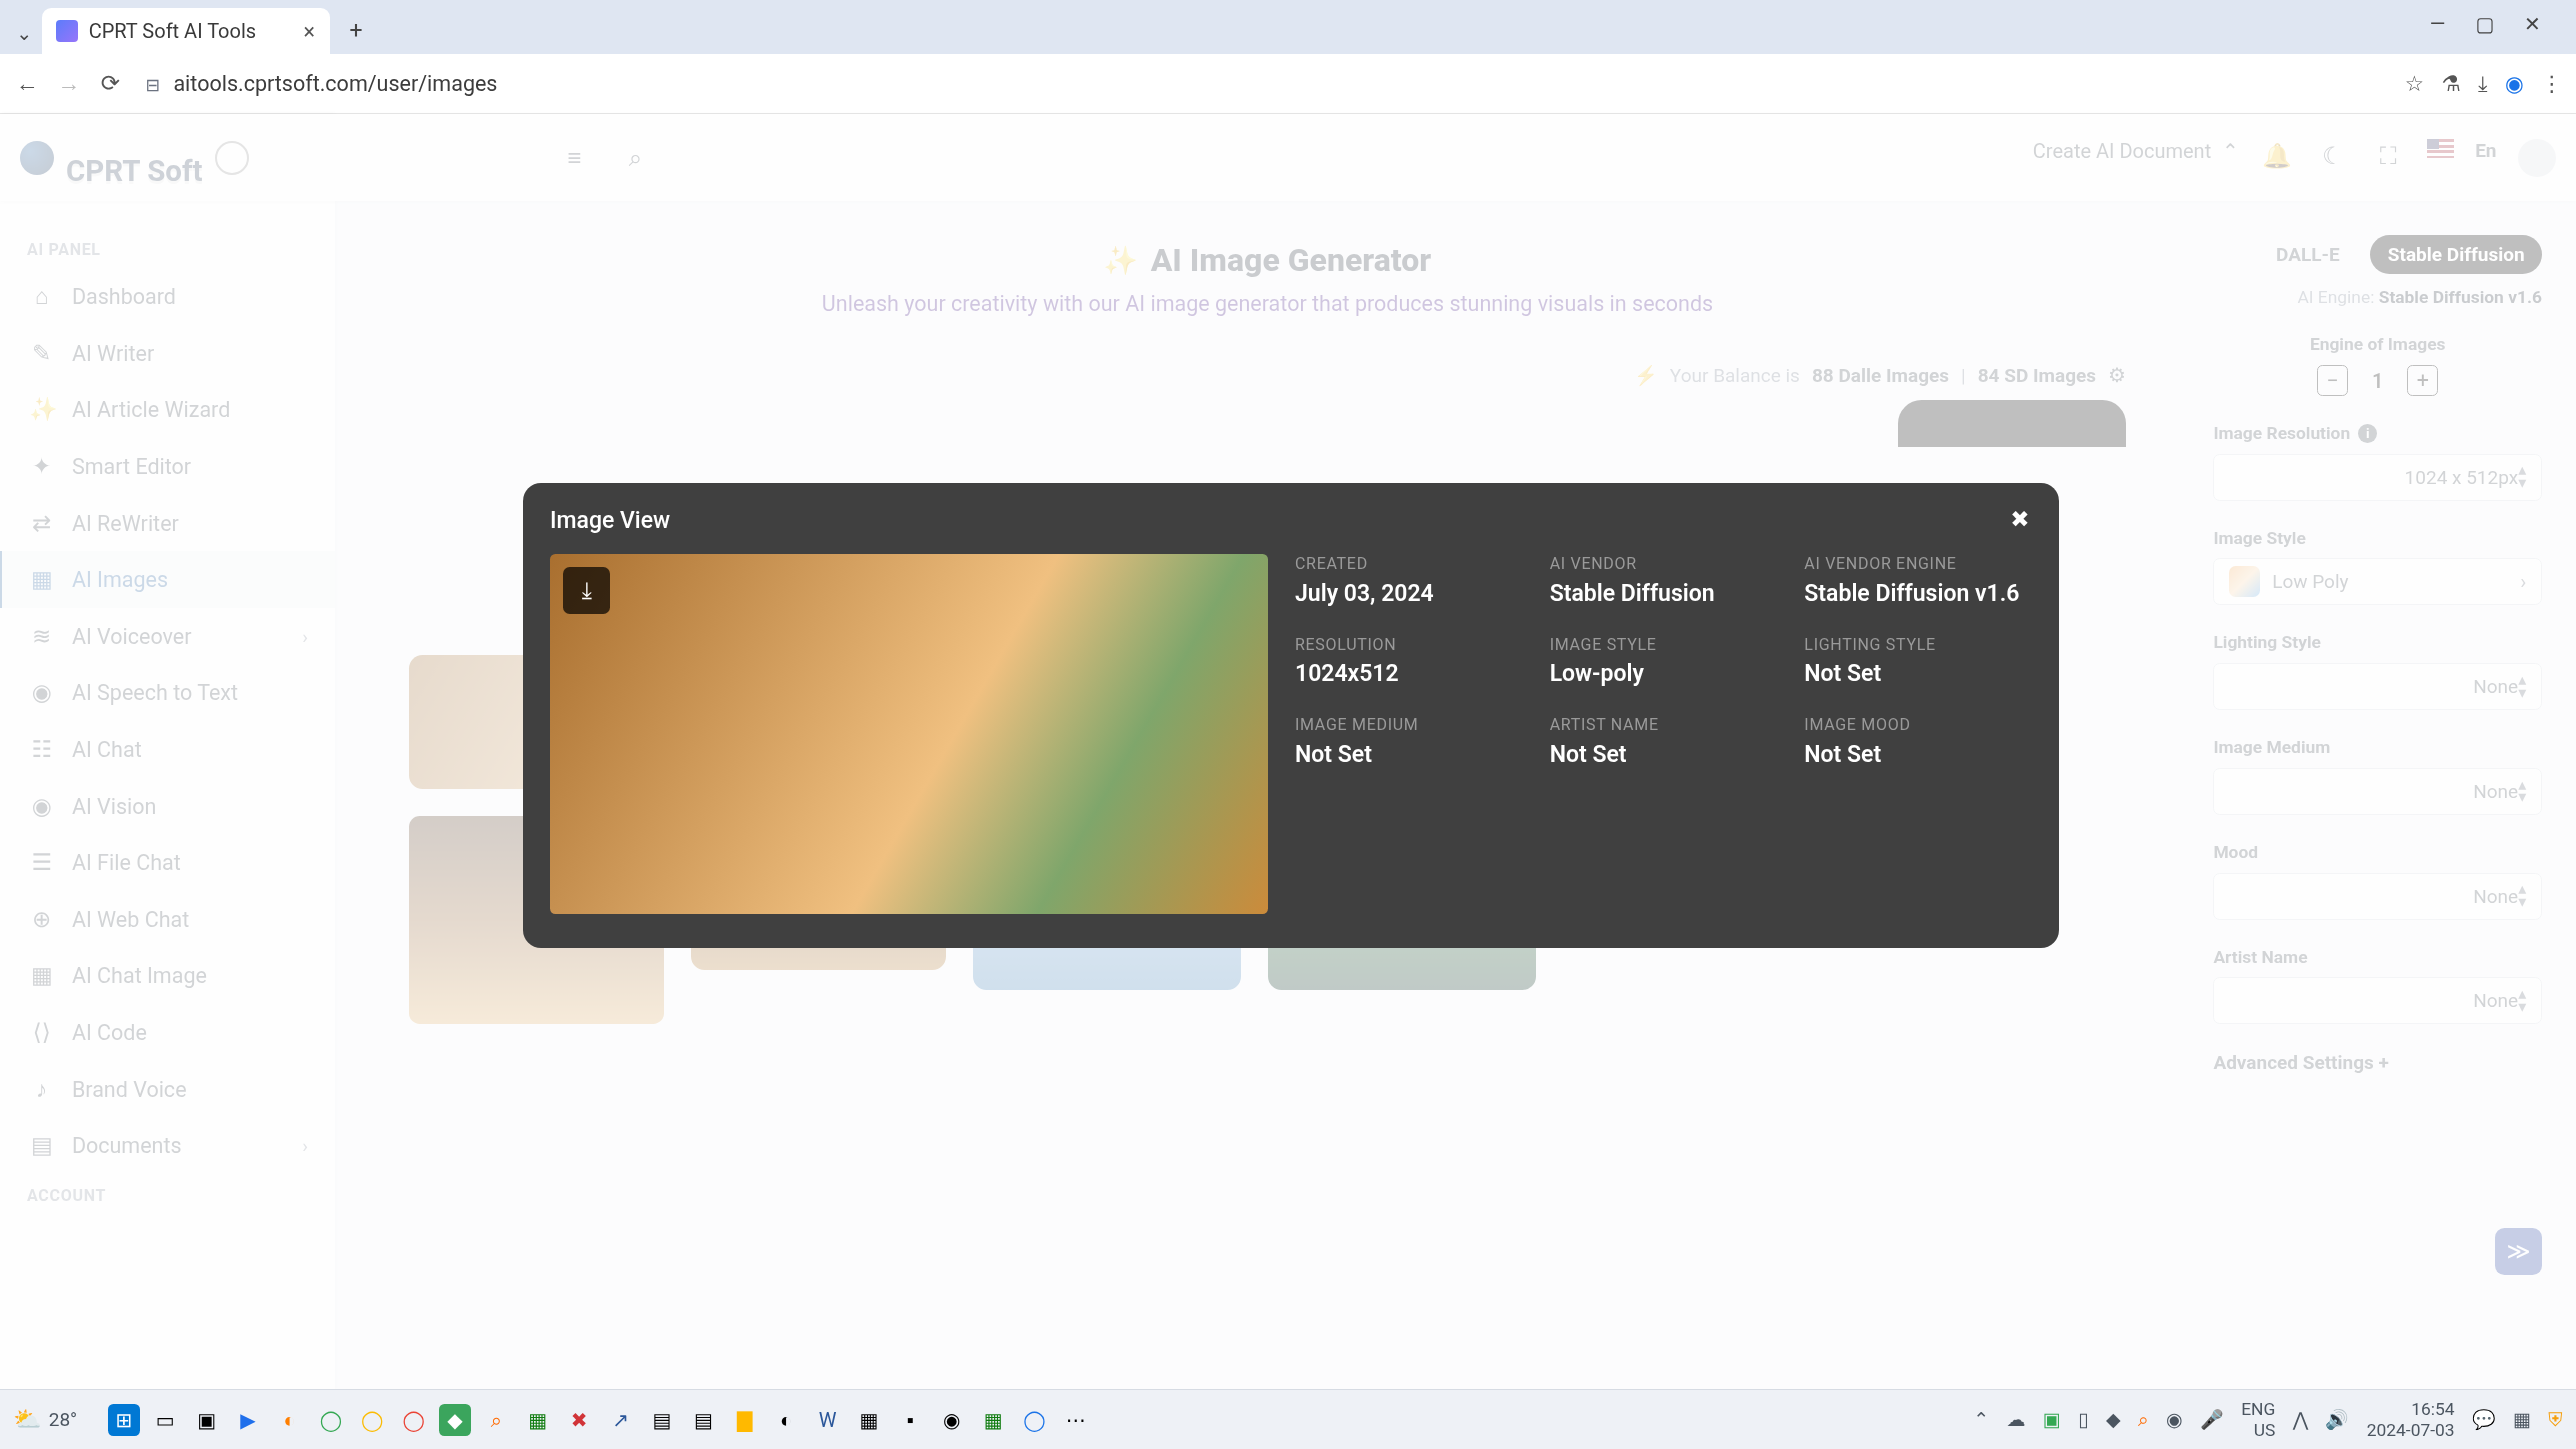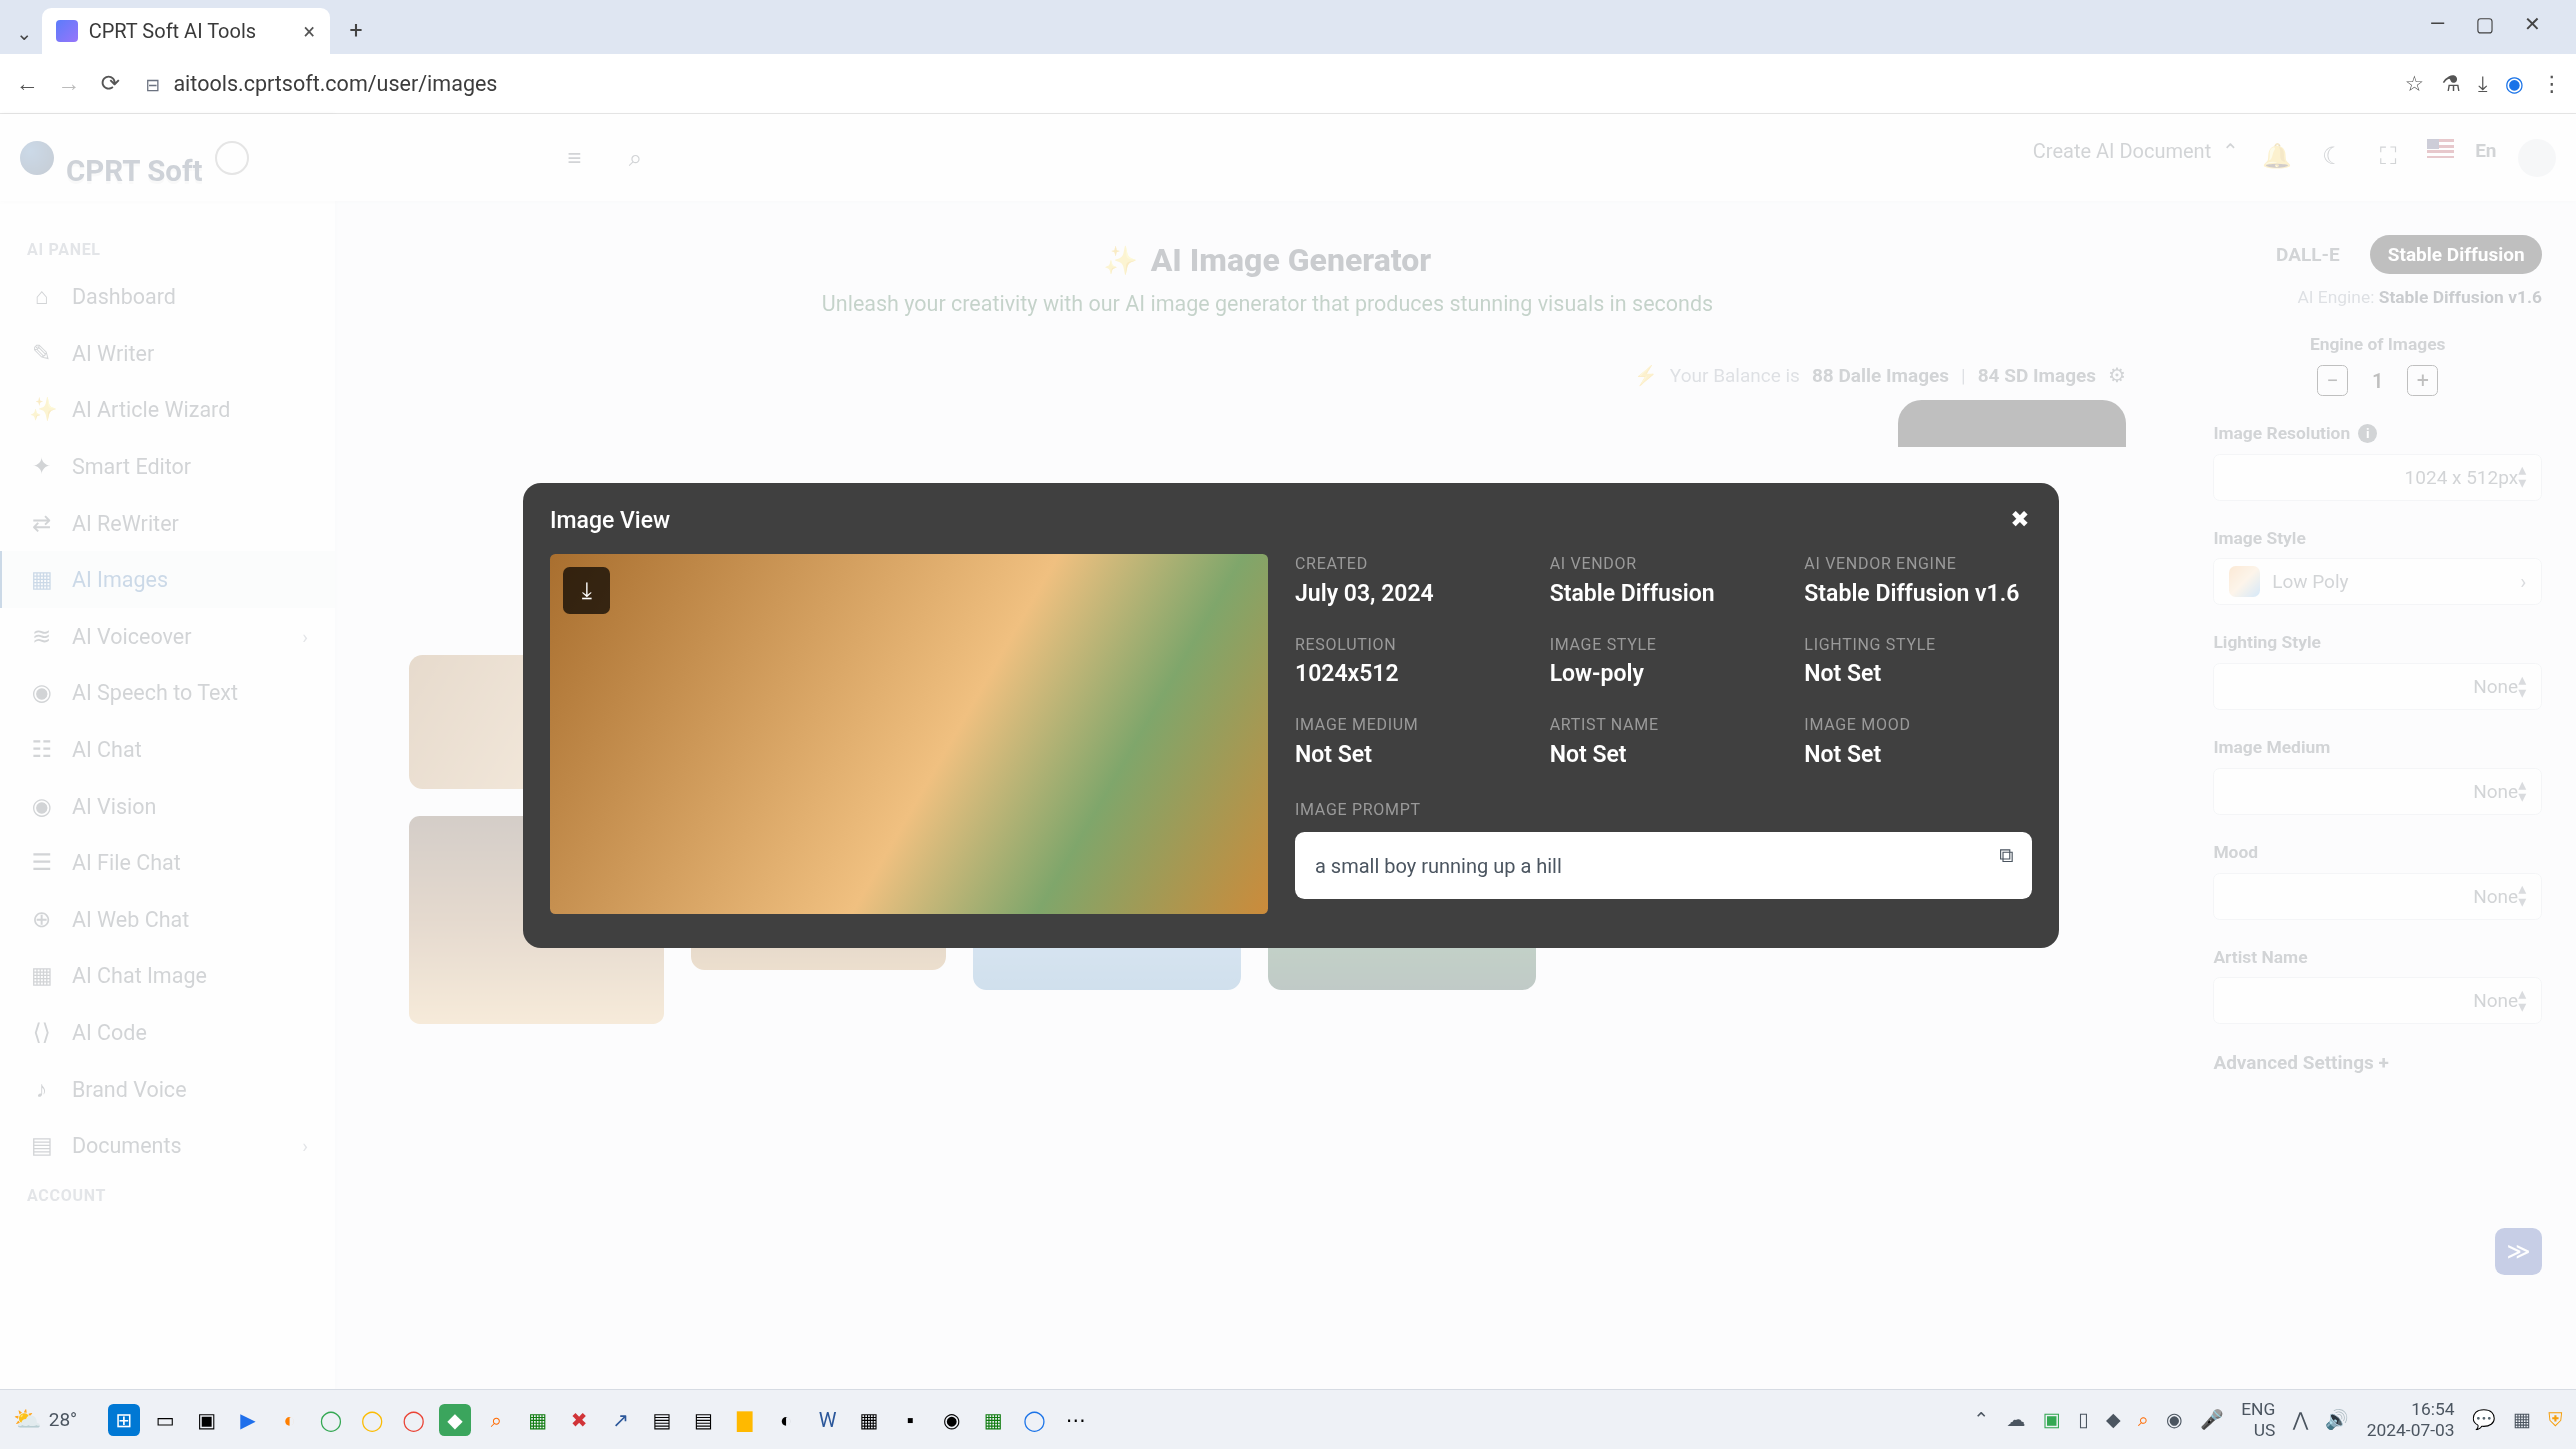--- a/index.html
+++ b/index.html
@@ -44,21 +44,21 @@
 .sidebar .sec-label { font-size:16px; letter-spacing:0.7px; color:#9099a8; padding:12px 27px 9.4px; font-weight:700;}
 .nav-item { display:flex; align-items:center; gap:17.4px; padding:14.8px 27px; font-size:21.5px; color:#4b5560; cursor:pointer; border-left:2.7px solid transparent;}
 .nav-item.active { color:#2b6cb0; border-left-color:#2b6cb0; background:rgba(43,108,176,.06);}
 .nav-item .ico { width:25.5px; text-align:center; font-size:23px;}
 .nav-item .chev { margin-left:auto; font-size:19px; color:#9099a8;}
 
 
 .main { flex:1; padding: 127px 74px 0 74px; position:relative; }
 .page-title { text-align:center; font-size:32px; font-weight:800; color:#2d3845; display:flex; align-items:center; justify-content:center; gap:12px;}
 .page-title .wand { font-size:28px; color:#6d28d9;}
-.page-sub { text-align:center; font-size:21.5px; color:#14532d; margin-top:12px;}
+.page-sub { text-align:center; font-size:21.5px; color:#4c1d95; margin-top:12px;}
 .balance-row { display:flex; justify-content:flex-end; align-items:center; gap:12px; margin-top:47px; font-size:19px; color:#7d8899;}
 .balance-row .bolt { color:#f59e0b;}
 .balance-row b { color:#4b5560; font-weight:700;}
 .balance-row .sliders { font-size:20px; color:#4b5560; cursor:pointer;}
 .prompt-pill-shadow { height:81px; margin-top:13.4px; position:relative;}
 .pill-black { position:absolute; right:0; top:0; height:47px; width:228px; background:#000; border-radius:23.5px 23.5px 0 0;}
 .gallery { display:flex; gap:27px; flex-wrap:wrap; margin-top:174px;}
 .thumb { height:134px; background:#ddd; border-radius:13.4px; }
 .t0{width:255px;background:linear-gradient(120deg,#a96f2f,#f0c080);}
 .t1{width:255px;height:208px;background:linear-gradient(#5a3b22,#a06b37,#e7b060);border-radius:10.7px;}
@@ -382,27 +382,20 @@
           <div class="value">Not Set</div>
         </div>
       <div class="meta-cell">
           <div class="label">ARTIST NAME</div>
           <div class="value">Not Set</div>
         </div>
       <div class="meta-cell">
           <div class="label">IMAGE MOOD</div>
           <div class="value">Not Set</div>
         </div>
-      <div class="prompt-area">
-        <div class="label" style="font-size:16px;letter-spacing:0.7px;color:#9a9a9a;">IMAGE PROMPT</div>
-        <div class="prompt-box">
-          <span>a small boy running up a hill</span>
-          <span class="copy-btn">⧉</span>
-        </div>
-      </div>
     </div>
   </div>
 </div>
 
 <div class="taskbar">
   <div class="wx">
     <span class="sun">⛅</span>
     <span>28°</span>
   </div>
   <div class="task-icons">

